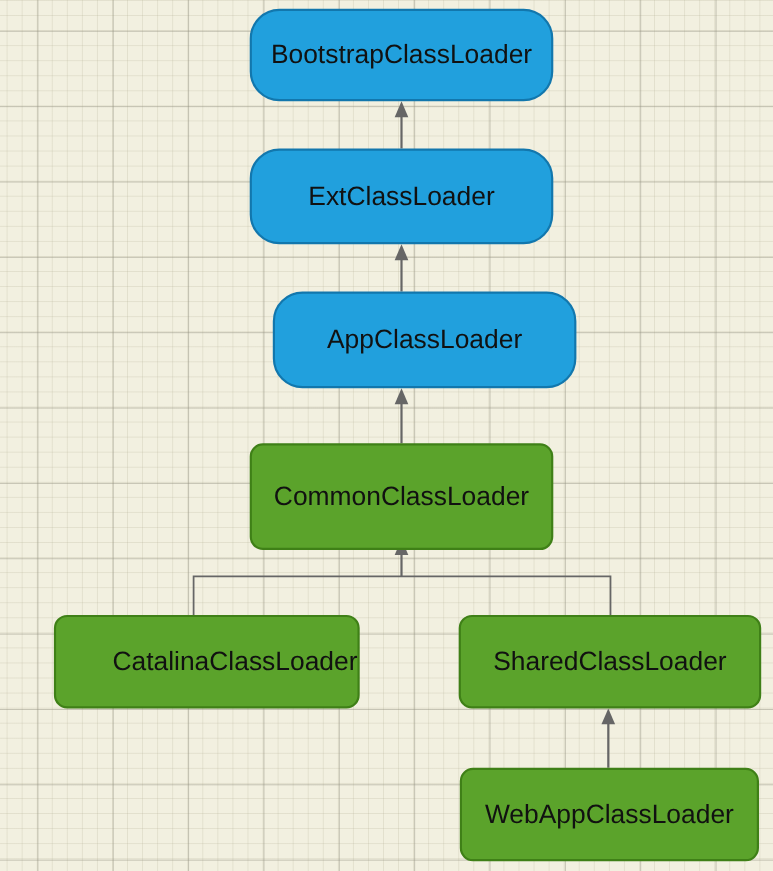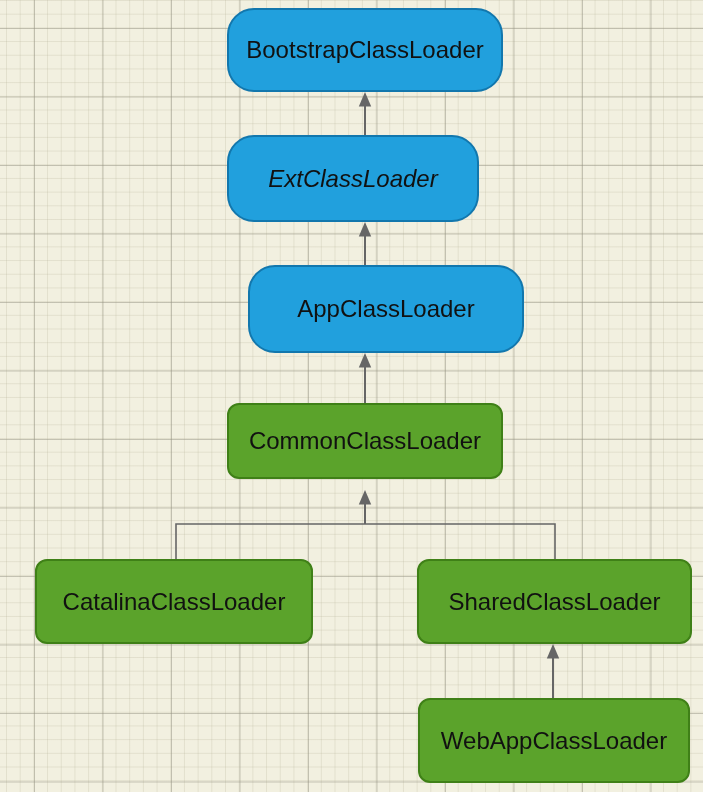--- a/index.html
+++ b/index.html
@@ -50,24 +50,24 @@
     border: 2px solid;
     font-size: 24px;
     color: var(--text);
     white-space: nowrap;
     text-align: center;
   }
   .node.blue  { background: var(--blue-fill);  border-color: var(--blue-border); border-radius: 27px; }
   .node.green { background: var(--green-fill); border-color: var(--green-border); }
 
   .node-bootstrap { left: 227px; top:   8px; width: 276px; height: 84px; }
-  .node-ext       { left: 227px; top: 135px; width: 252px; height: 87px; font-style: italic; }
+  .node-ext       { left: 227px; top: 135px; width: 276px; height: 87px; }
   .node-app       { left: 227px; top: 265px; width: 276px; height: 88px; margin-left: 21px; }
-  .node-common    { left: 227px; top: 403px; width: 276px; height: 76px; }
-  .node-catalina  { left:  35px; top: 559px; width: 278px; height: 85px; }
+  .node-common    { left: 227px; top: 403px; width: 276px; height: 97px; }
+  .node-catalina  { left:  49px; top: 559px; width: 278px; height: 85px; justify-content: flex-end; }
   .node-shared    { left: 417px; top: 559px; width: 275px; height: 85px; }
   .node-webapp    { left: 418px; top: 698px; width: 272px; height: 85px; }
 
   .watermark {
     position: absolute;
     right: 7px;
     bottom: 11px;
     font-size: 16px;
     letter-spacing: 0.2px;
     color: var(--watermark-text);

